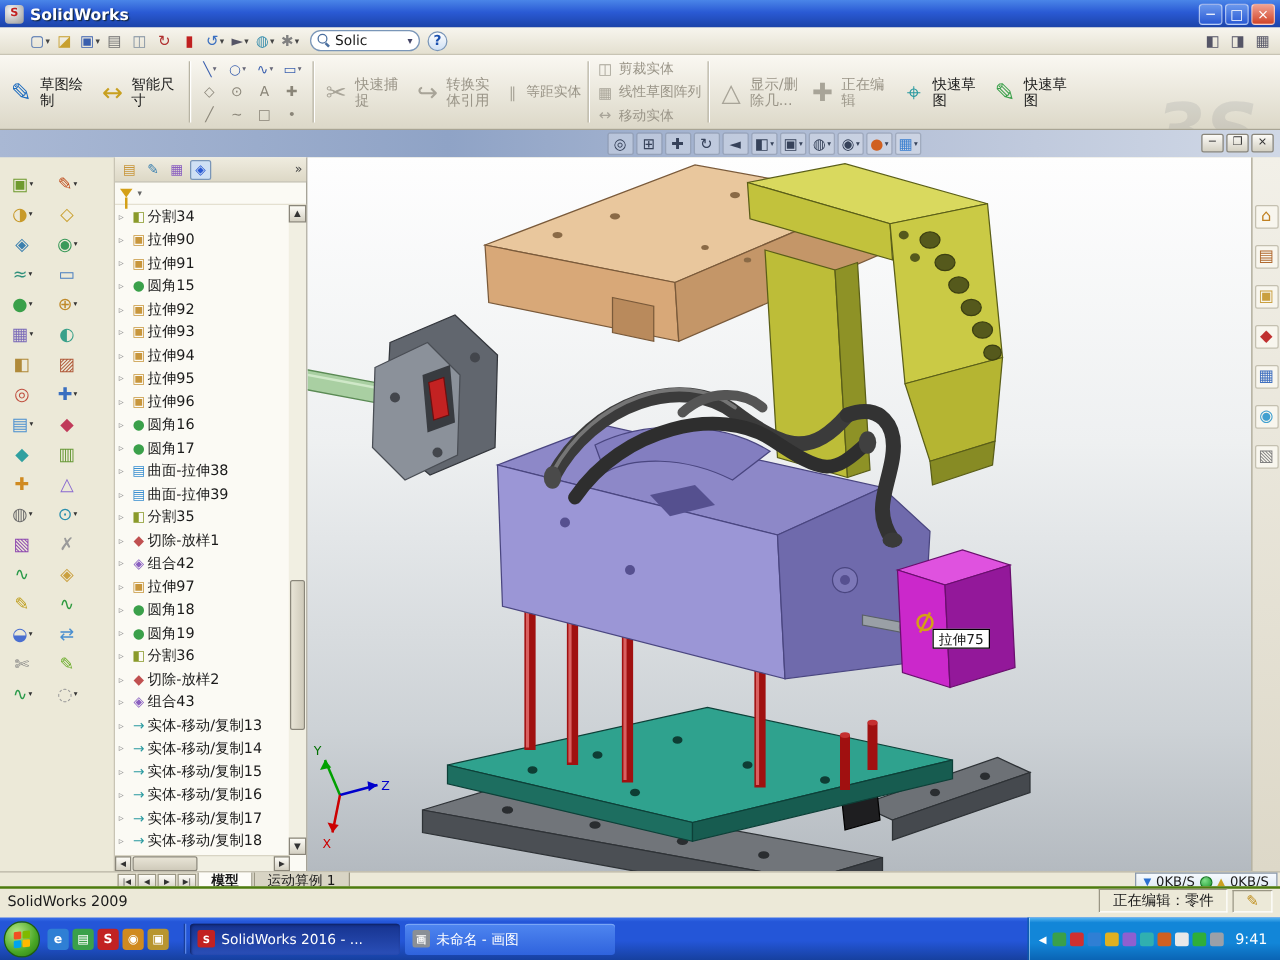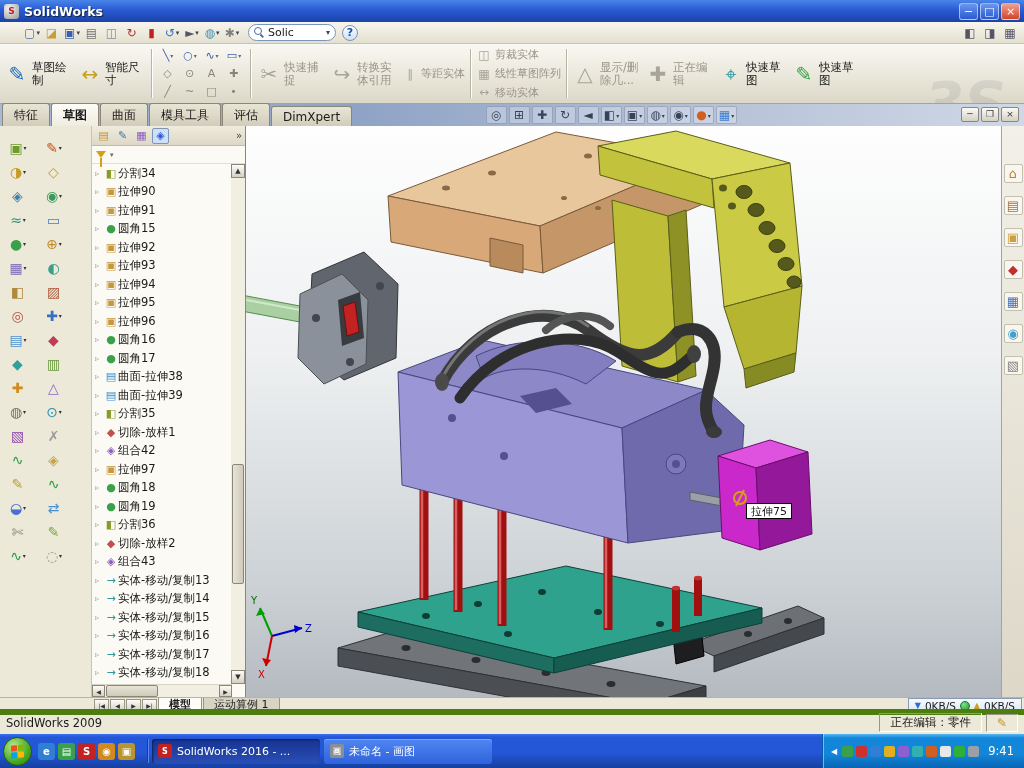--- a/index.html
+++ b/index.html
@@ -97,21 +97,21 @@
 .docbar{position:absolute;left:0;top:697px;width:1024px;height:16px;background:#ece9d8;border-top:1px solid #b8b4a4;display:flex;align-items:center}
 .navbtns{display:flex;gap:1px;margin-left:94px}
 .navbtn{width:15px;height:13px;background:linear-gradient(#fdfcf7,#d4d0c2);border:1px solid #9a9684;font-size:6px;line-height:11px;text-align:center;color:#333}
 .dtab{padding:0 10px;height:15px;line-height:14px;font-size:11px;border:1px solid #9a9684;border-top:none;background:#d8d4c4;margin-left:1px}
 .dtab.active{background:#fdfcf7;font-weight:bold}
 .netmon{margin-left:auto;margin-right:2px;display:flex;align-items:center;gap:4px;height:15px;padding:0 6px;border:1px solid #8a9ab0;background:linear-gradient(#f6fafe,#dde8f2);font-size:10.5px}
 .netarrow{font-size:8px}
 .netlogo{width:10px;height:10px;border-radius:50%;background:radial-gradient(circle at 35% 30%,#7fe08a,#1e9a2e);border:1px solid #157a22}
 
 
-.statusbar{position:absolute;left:0;top:709px;width:1024px;height:21px;background:#ece9d8;border-top:6px solid #4d7c0f;display:flex;align-items:center;padding:0 6px;font-size:11.5px}
+.statusbar{position:absolute;left:0;top:709px;width:1024px;height:21px;background:#ece9d8;border-top:2px solid #4d7c0f;display:flex;align-items:center;padding:0 6px;font-size:11.5px}
 .scell{border:1px solid;border-color:#9a9684 #fff #fff #9a9684;padding:1px 10px;margin-left:4px;display:flex;align-items:center;gap:4px}
 .pencilic{color:#c09020;font-size:12px}
 
 
 .taskbar{position:absolute;left:0;top:734px;width:1024px;height:34px;background:linear-gradient(180deg,#3a70ea 0%,#2456d8 10%,#2456d8 55%,#16409f 100%);display:flex;align-items:center}
 .startorb{width:29px;height:29px;border-radius:50%;margin:0 6px 0 3px;background:radial-gradient(circle at 35% 30%,#b8e88a,#4aa826 60%,#2a7a12);border:1px solid #1e5e0e;display:flex;align-items:center;justify-content:center;flex:none}
 .winflag{display:grid;grid-template-columns:6px 6px;grid-auto-rows:6px;gap:1px;transform:skewY(-6deg)}
 .winflag span{border-radius:1px}
 .ql{display:flex;gap:3px;align-items:center;margin-right:8px}
 .qlico{width:17px;height:17px;border-radius:3px;display:flex;align-items:center;justify-content:center;font-size:10px;font-weight:bold}
@@ -315,28 +315,20 @@
       </span>
         <span class="lbtn on">
         <span class="lic" style="color: rgb(58, 160, 74);">✎</span>
         <span class="llab">快速草图</span>
       </span>
       </span>
     <span class="watermark">3S</span>
   </div>
 
   <div class="tabstrip">
-    <span style="display:flex;align-items:flex-end">
-        <span class="rtab">特征</span>
-        <span class="rtab active">草图</span>
-        <span class="rtab">曲面</span>
-        <span class="rtab">模具工具</span>
-        <span class="rtab">评估</span>
-        <span class="rtab">DimXpert</span>
-      </span>
     <span class="vicons">
         <span class="vicon">
           <span>◎</span>
           <span class="arr"></span>
         </span>
         <span class="vicon">
           <span>⊞</span>
           <span class="arr"></span>
         </span>
         <span class="vicon">

